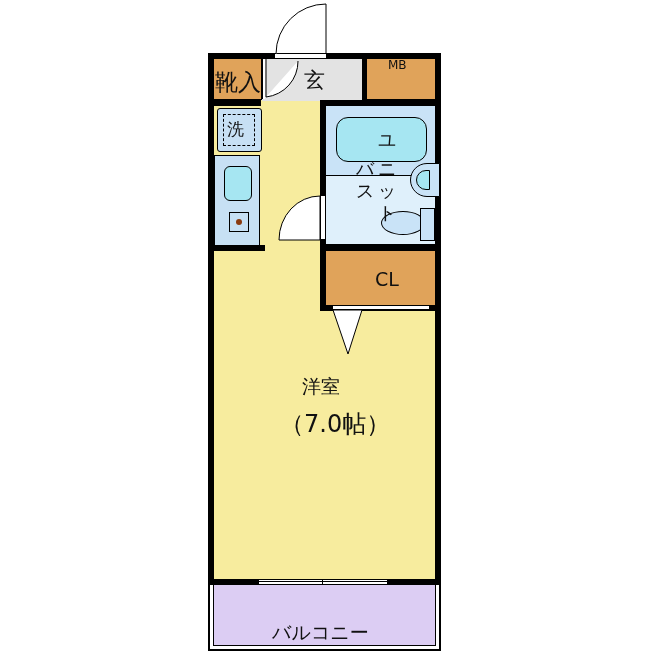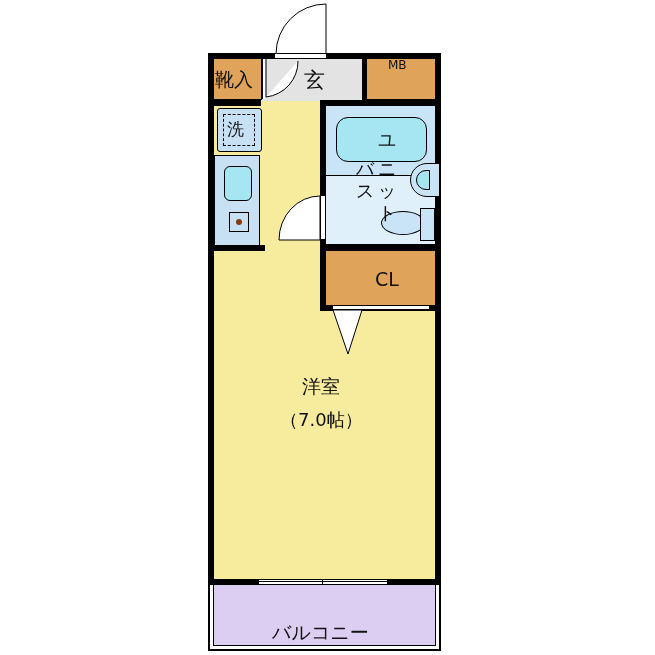--- a/index.html
+++ b/index.html
@@ -11,21 +11,21 @@
   svg { position:absolute; overflow:visible; }
 </style>
 </head>
 <body>
 
 <div class="abs wall" style="left:208px;top:53px;width:233px;height:532px;"></div>
 
 <div class="abs" style="left:214px;top:100px;width:221px;height:479px;background:#f7ec9e;"></div>
 
 <div class="abs" style="left:214px;top:59px;width:47px;height:40px;background:#e0a35a;"></div>
-<div class="lbl" style="left:215px;top:67px;font-size:19px;">靴入</div>
+<div class="lbl" style="left:215px;top:67px;font-size:23px;">靴入</div>
 
 <div class="abs" style="left:262px;top:59px;width:100px;height:42px;background:#e3e3e3;"></div>
 <div class="abs" style="left:262px;top:59px;width:3px;height:40px;background:#fff;border-left:1px solid #000;"></div>
 <div class="lbl" style="left:304px;top:66px;font-size:21px;">玄</div>
 
 <div class="abs wall" style="left:362px;top:53px;width:5px;height:47px;"></div>
 <div class="abs" style="left:367px;top:59px;width:68px;height:40px;background:#e0a35a;"></div>
 <div class="lbl" style="left:388px;top:58px;font-size:12px;">MB</div>
 
 <div class="abs" style="left:274px;top:53px;width:53px;height:6px;background:#fff;border:1px solid #000;"></div>
@@ -66,21 +66,21 @@
 
 <div class="abs wall" style="left:320px;top:244px;width:121px;height:67px;"></div>
 <div class="abs" style="left:326px;top:251px;width:109px;height:54px;background:#e0a35a;"></div>
 <div class="lbl" style="left:375px;top:268px;font-size:19px;">CL</div>
 <div class="abs" style="left:332px;top:305px;width:98px;height:5px;background:#fff;border:1px solid #000;"></div>
 <svg style="left:333px;top:310px;" width="30" height="45">
   <path d="M0 0 L29 0 L15 44 Z" fill="#fff" stroke="#000" stroke-width="1"></path>
 </svg>
 
 <div class="lbl" style="left:302px;top:374px;font-size:19px;">洋室</div>
-<div class="lbl" style="left:280px;top:408px;font-size:18px;">（7.0帖）</div>
+<div class="lbl" style="left:280px;top:408px;font-size:24px;">（7.0帖）</div>
 
 <div class="abs" style="left:259px;top:579px;width:128px;height:6px;background:#fff;border-top:1px solid #000;border-bottom:1px solid #000;"></div>
 <div class="abs" style="left:259px;top:581px;width:128px;height:1px;background:#000;"></div>
 <div class="abs" style="left:322px;top:579px;width:1px;height:6px;background:#000;"></div>
 
 <div class="abs" style="left:208px;top:585px;width:233px;height:66px;border:2px solid #000;border-top:none;background:#fff;"></div>
 <div class="abs" style="left:213px;top:585px;width:223px;height:61px;background:#dccdf3;border:1px solid #000;border-top:none;"></div>
 <div class="lbl" style="left:272px;top:620px;font-size:19px;">バルコニー</div>
 
 </body></html>

